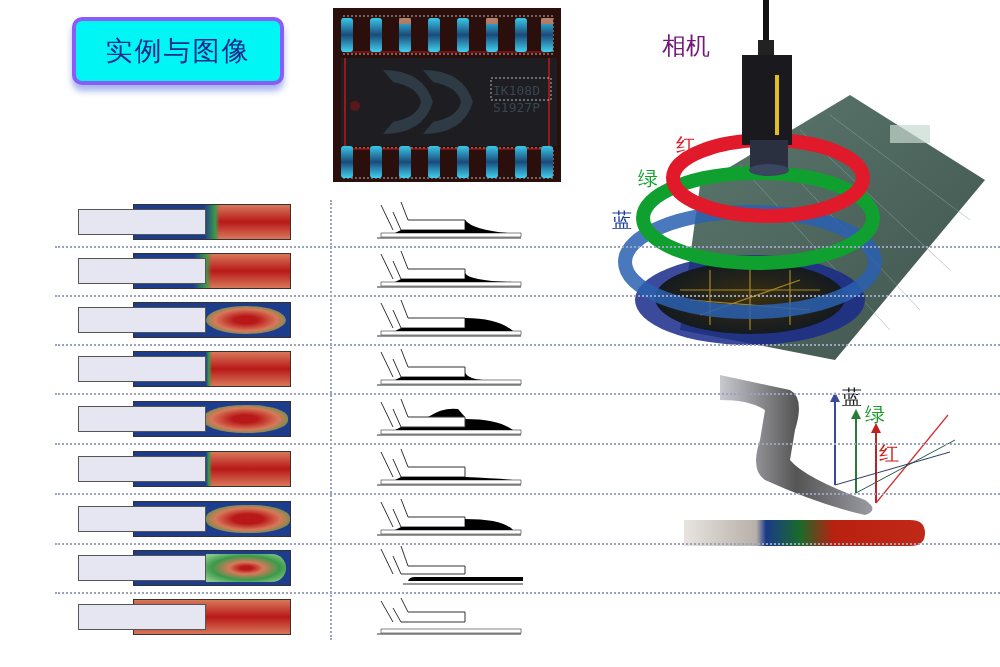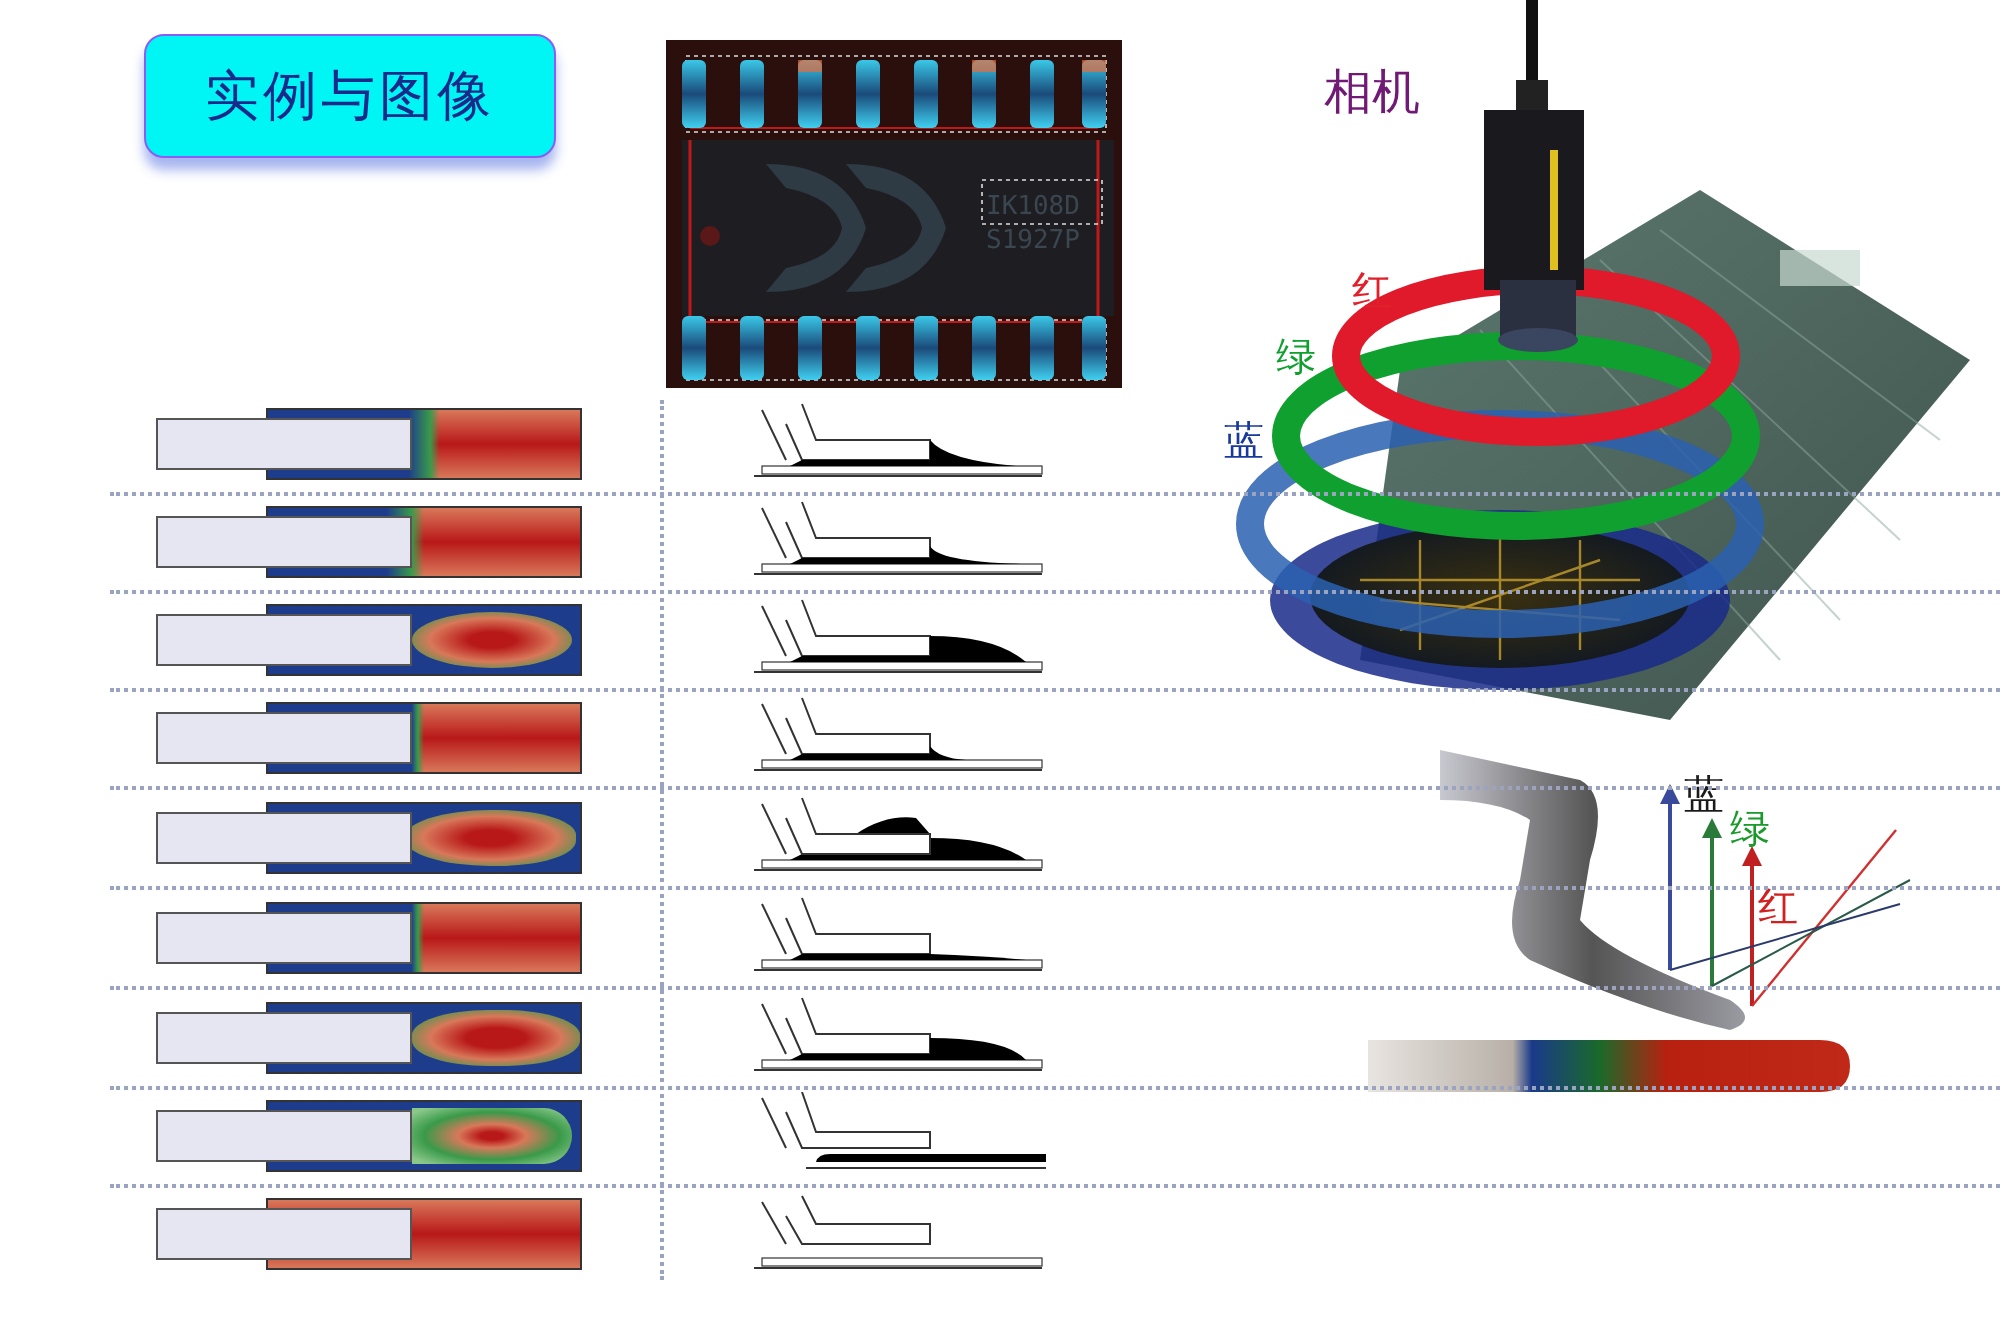--- a/index.html
+++ b/index.html
@@ -1,25 +1,25 @@
 <!DOCTYPE html>
 <html><head>
 <meta charset="utf-8">
 <style>
   html,body{margin:0;padding:0;}
   body{width:1000px;height:667px;background:#ffffff;position:relative;overflow:hidden;font-family:"DejaVu Sans",sans-serif;}
-  .title-box{position:absolute;left:72px;top:17px;width:204px;height:60px;background:#00f5f5;border:1px solid #8b5cf6;border-radius:10px;box-shadow:0 6px 6px rgba(60,90,220,0.45);display:flex;align-items:center;justify-content:center;}
+  .title-box{position:absolute;left:72px;top:17px;width:204px;height:60px;background:#00f5f5;border:4px solid #8b5cf6;border-radius:10px;box-shadow:0 6px 6px rgba(60,90,220,0.45);display:flex;align-items:center;justify-content:center;}
   .title-text{font-size:27px;color:#1a2a8a;letter-spacing:2px;}
   .hsep{position:absolute;left:55px;width:945px;height:0;border-top:2px dotted #9aa3c0;}
   .vsep{position:absolute;left:330px;top:200px;width:0;height:440px;border-left:2px dotted #9aa3c0;}
   .sim{position:absolute;left:78px;width:214px;height:38px;}
   .sim .outer{position:absolute;left:55px;top:0;width:158px;height:36px;border:1px solid #333;box-sizing:border-box;}
   .sim .lead{position:absolute;left:0;top:5px;width:128px;height:26px;background:#e6e6f2;border:1px solid #555;box-sizing:border-box;}
   .prof{position:absolute;left:373px;width:150px;height:40px;}
-  .chip{position:absolute;left:333px;top:20px;width:228px;height:174px;background:#fde047;overflow:hidden;}
+  .chip{position:absolute;left:333px;top:8px;width:228px;height:174px;background:#fde047;overflow:hidden;}
   .cam-label{position:absolute;font-size:24px;color:#701a75;}
   .lbl{position:absolute;font-size:20px;font-weight:normal;}
 </style>
 </head>
 <body>
 
 <div class="title-box">
   <span class="title-text">实例与图像</span>
 </div>
 

